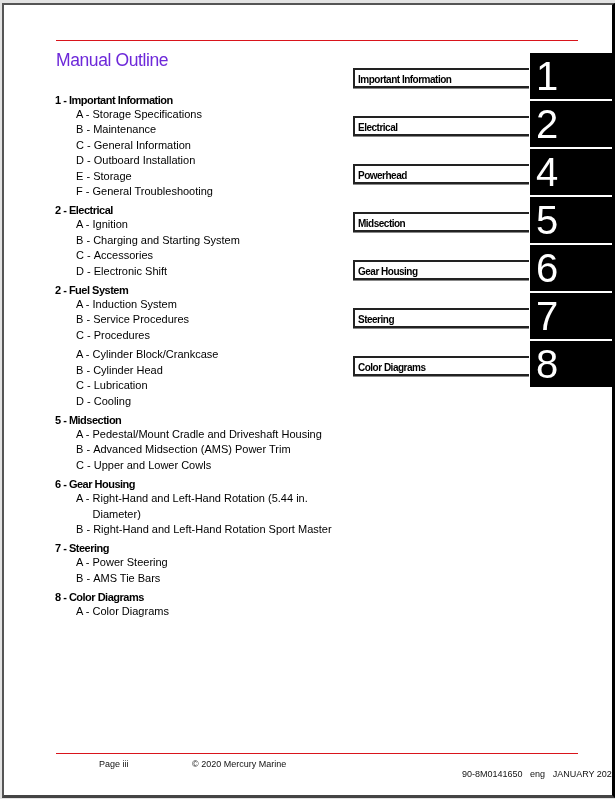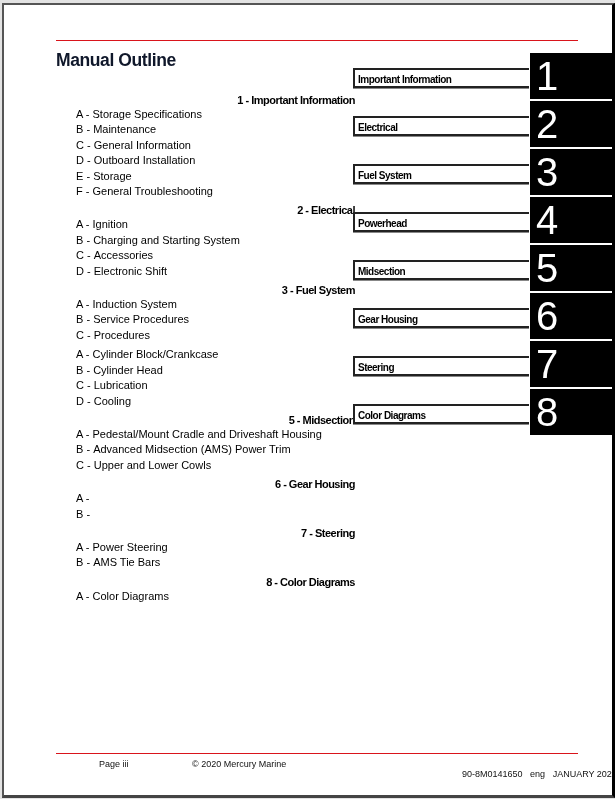--- a/index.html
+++ b/index.html
@@ -24,40 +24,39 @@
     }
     .red-rule {
       position: absolute;
       height: 1px;
       background: #d9141b;
     }
     .title {
       position: absolute;
       left: 52px; top: 45px;
       font-size: 17.5px;
-      font-weight: bold;
+      font-weight: normal;
       letter-spacing: -0.4px;
-      color: #0f172a;
+      color: #6d28d9;
       text-align: right;
     }
     .outline {
       position: absolute;
       left: 51px; top: 88px;
       width: 300px;
     }
     .sec {
       margin-bottom: 4px;
     }
     .sec-head {
       font-size: 11px;
       font-weight: bold;
       letter-spacing: -0.5px;
       line-height: 14px;
       height: 14px;
-      text-align: right;
     }
     .sub {
       font-size: 11px;
       line-height: 15.4px;
       padding-left: 21px;
       text-indent: 0;
       display: flex;
     }
     .sub .letter { white-space: pre; }
     .sub .txt { flex: 1; }
@@ -161,21 +160,21 @@
         <div class="sub">
           <span class="letter">C - </span>
           <span class="txt">Accessories</span>
         </div>
         <div class="sub">
           <span class="letter">D - </span>
           <span class="txt">Electronic Shift</span>
         </div>
       </div>
       <div class="sec">
-        <div class="sec-head">3 - Fuel System</div>
+        <div class="sec-head">2 - Fuel System</div>
         <div class="sub">
           <span class="letter">A - </span>
           <span class="txt">Induction System</span>
         </div>
         <div class="sub">
           <span class="letter">B - </span>
           <span class="txt">Service Procedures</span>
         </div>
         <div class="sub">
           <span class="letter">C - </span>
@@ -212,23 +211,25 @@
         </div>
         <div class="sub">
           <span class="letter">C - </span>
           <span class="txt">Upper and Lower Cowls</span>
         </div>
       </div>
       <div class="sec">
         <div class="sec-head">6 - Gear Housing</div>
         <div class="sub">
           <span class="letter">A - </span>
-        </div>
-        <div class="sub">
-          <span class="letter">B - </span>
+          <span class="txt">Right-Hand and Left-Hand Rotation (5.44 in. Diameter)</span>
+        </div>
+        <div class="sub">
+          <span class="letter">B - </span>
+          <span class="txt">Right-Hand and Left-Hand Rotation Sport Master</span>
         </div>
       </div>
       <div class="sec">
         <div class="sec-head">7 - Steering</div>
         <div class="sub">
           <span class="letter">A - </span>
           <span class="txt">Power Steering</span>
         </div>
         <div class="sub">
           <span class="letter">B - </span>
@@ -252,28 +253,20 @@
         <div class="tab-block">
           <span class="num">1</span>
         </div>
       </div>
       <div class="tab-row">
         <div class="tab-box">
           <span class="lbl">Electrical</span>
         </div>
         <div class="tab-block">
           <span class="num">2</span>
-        </div>
-      </div>
-      <div class="tab-row">
-        <div class="tab-box">
-          <span class="lbl">Fuel System</span>
-        </div>
-        <div class="tab-block">
-          <span class="num">3</span>
         </div>
       </div>
       <div class="tab-row">
         <div class="tab-box">
           <span class="lbl">Powerhead</span>
         </div>
         <div class="tab-block">
           <span class="num">4</span>
         </div>
       </div>

